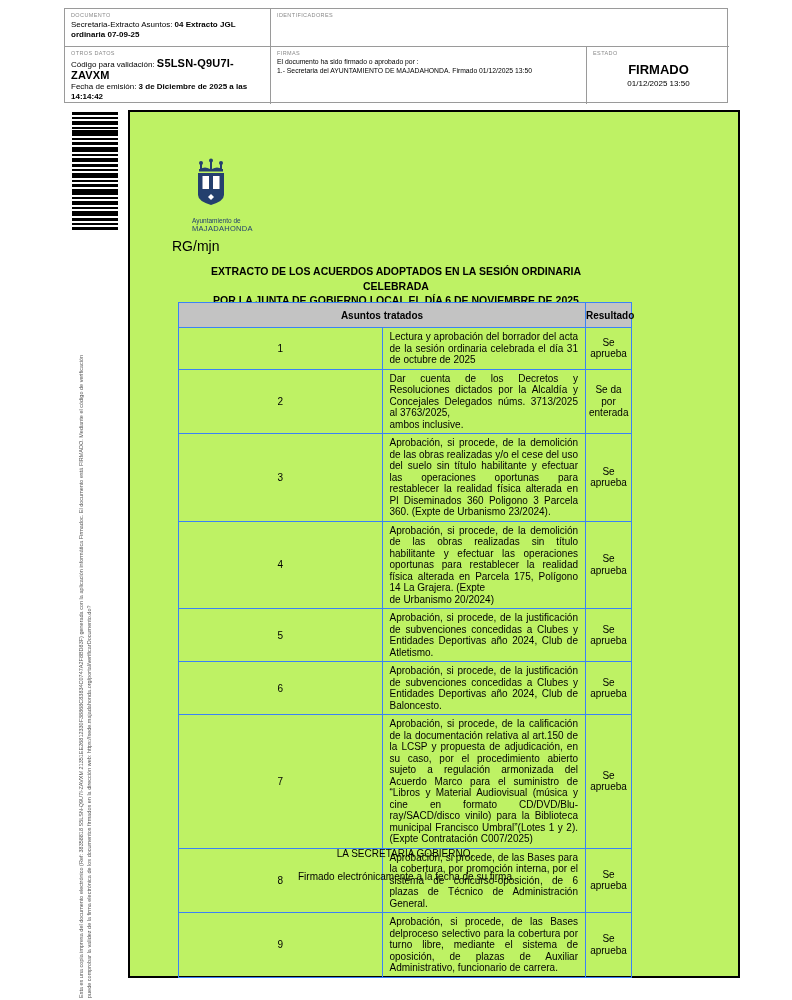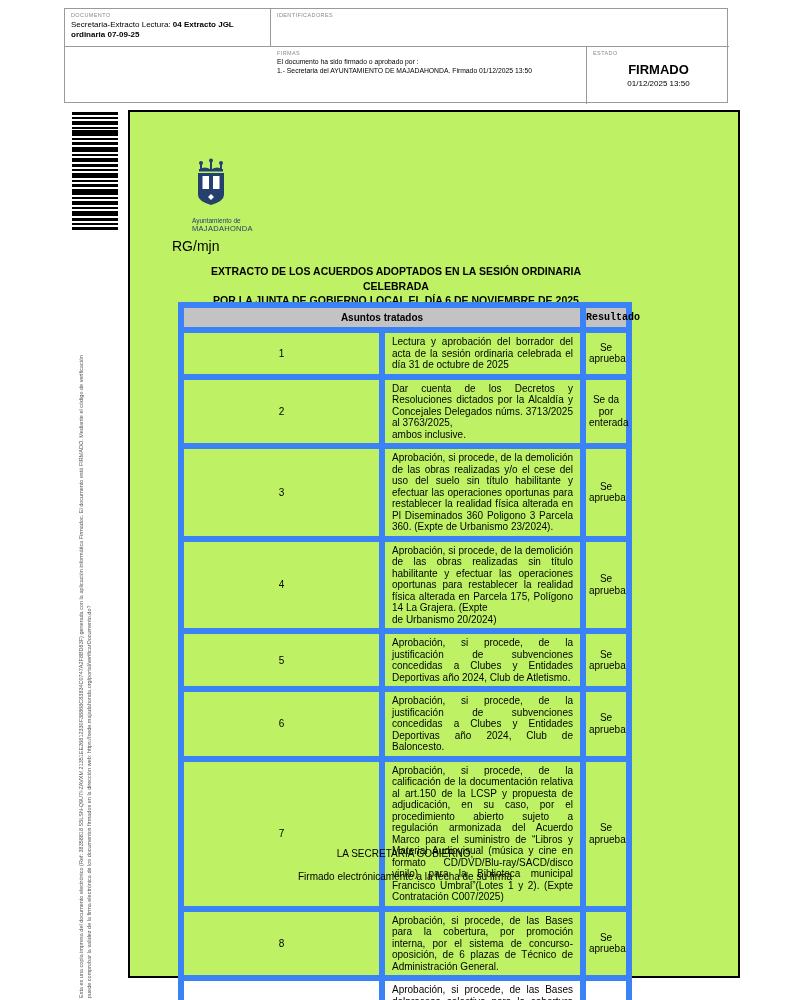--- a/index.html
+++ b/index.html
@@ -54,25 +54,25 @@
 
   .doc-title {
     position:absolute; left:30px; top:152px; width:454px; padding-left:18px;
     font-size:10.5px; font-weight:bold; text-align:center; line-height:14.5px;
   }
 
   table.agenda {
     position:absolute; left:48px; top:190px; width:454px;
     border-collapse:collapse; table-layout:fixed;
   }
-  table.agenda th, table.agenda td { border:6px solid #3b82f6; }
+  table.agenda th, table.agenda td { border:1px solid #3b82f6; }
   table.agenda thead th {
     background:#c3c3c3; height:25px; font-size:10px; font-weight:bold; text-align:center;
   }
-  th.col-res { width:46px;font-family:Liberation Mono, monospace; }
+  th.col-res { width:46px; }
   td.cell-num { width:31px; text-align:center; font-size:10px; vertical-align:middle; }
   td.cell-subj {
     font-size:10px; line-height:11.5px; text-align:justify; vertical-align:middle;
     padding:3px 7px; white-space:pre-line;
   }
   td.cell-res { text-align:center; font-size:10px; line-height:11.5px; vertical-align:middle; padding:0 3px;border-radius:7px; }
   tbody tr:nth-child(1){height:36px;} tbody tr:nth-child(2){height:46px;}
   tbody tr:nth-child(3){height:62px;} tbody tr:nth-child(4){height:64px;}
   tbody tr:nth-child(5){height:48px;} tbody tr:nth-child(6){height:48px;}
   tbody tr:nth-child(7){height:92px;} tbody tr:nth-child(8){height:50px;}
@@ -81,26 +81,32 @@
   .doc-footer { position:absolute; left:48px; top:736px; width:454px; text-align:center; }
   .doc-footer p { font-size:10px; }
   .doc-footer p + p { margin-top:12px;text-align:center; }
 </style>
 </head>
 <body>
 
 <div class="meta-grid">
   <div class="meta-cell cell-documento">
     <div class="mlabel">DOCUMENTO</div>
-    <div class="meta-text"><span>Secretaria-Extracto Lectura: </span><b>04 Extracto JGL</b><br>
+    <div class="meta-text"><span>Secretaria-Extracto Asuntos: </span><b>04 Extracto JGL</b><br>
       <b>ordinaria 07-09-25</b>
     </div>
   </div>
   <div class="meta-cell cell-identificadores">
     <div class="mlabel">IDENTIFICADORES</div>
+  </div>
+  <div class="meta-cell cell-otros">
+    <div class="mlabel">OTROS DATOS</div>
+    <div class="meta-text"><span>Código para validación: </span><span class="big-code">S5LSN-Q9U7I-ZAVXM</span></div>
+    <div class="meta-text"><span>Fecha de emisión: </span><b>3 de Diciembre de 2025 a las 14:14:42</b></div>
+    <div class="meta-text"><b>Página 1 de 1</b></div>
   </div>
   <div class="meta-cell cell-firmas">
     <div class="mlabel">FIRMAS</div>
     <div class="firmas-text">El documento ha sido firmado o aprobado por :</div>
     <div class="firmas-text">1.- Secretaria del AYUNTAMIENTO DE MAJADAHONDA. Firmado 01/12/2025 13:50</div>
   </div>
   <div class="meta-cell cell-estado">
     <div class="mlabel" style="text-align:left">ESTADO</div>
     <div class="estado-status">FIRMADO</div>
     <div class="estado-date">01/12/2025 13:50</div>

